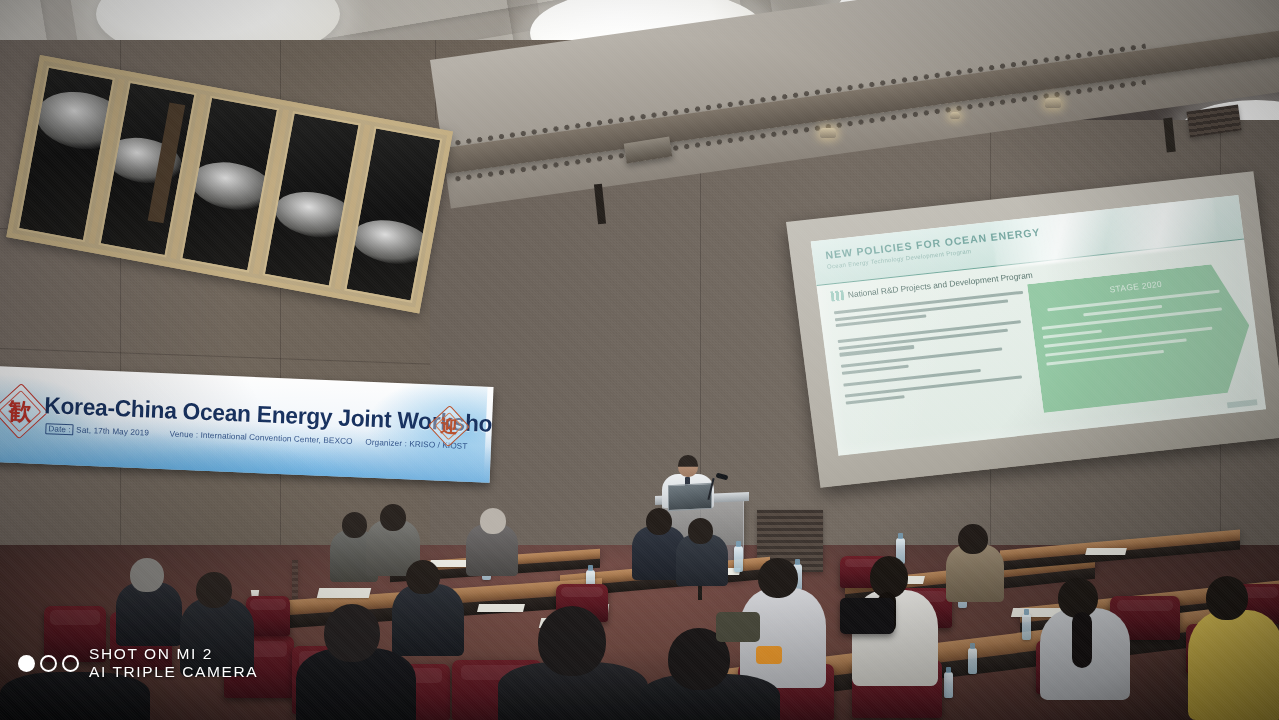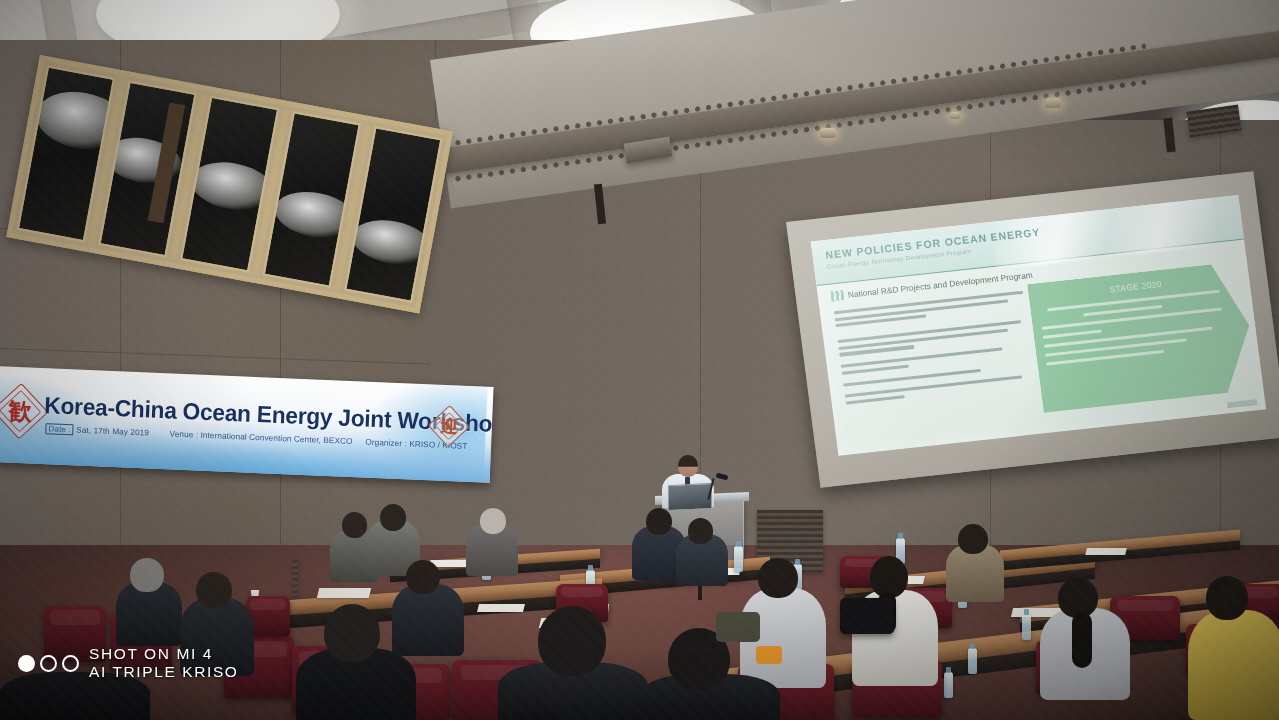--- a/index.html
+++ b/index.html
@@ -652,18 +652,18 @@
   <div class="vignette"></div>
   <div class="grain"></div>
 
   <div class="watermark">
     <div class="cam-dots">
       <div class="d filled"></div>
       <div class="d ring"></div>
       <div class="d ring"></div>
     </div>
     <div class="wm-text">
-      <div>SHOT ON MI 4</div>
-      <div>AI TRIPLE KRISO</div>
+      <div>SHOT ON MI 2</div>
+      <div>AI TRIPLE CAMERA</div>
     </div>
   </div>
 
 </div>
 
 </body></html>

